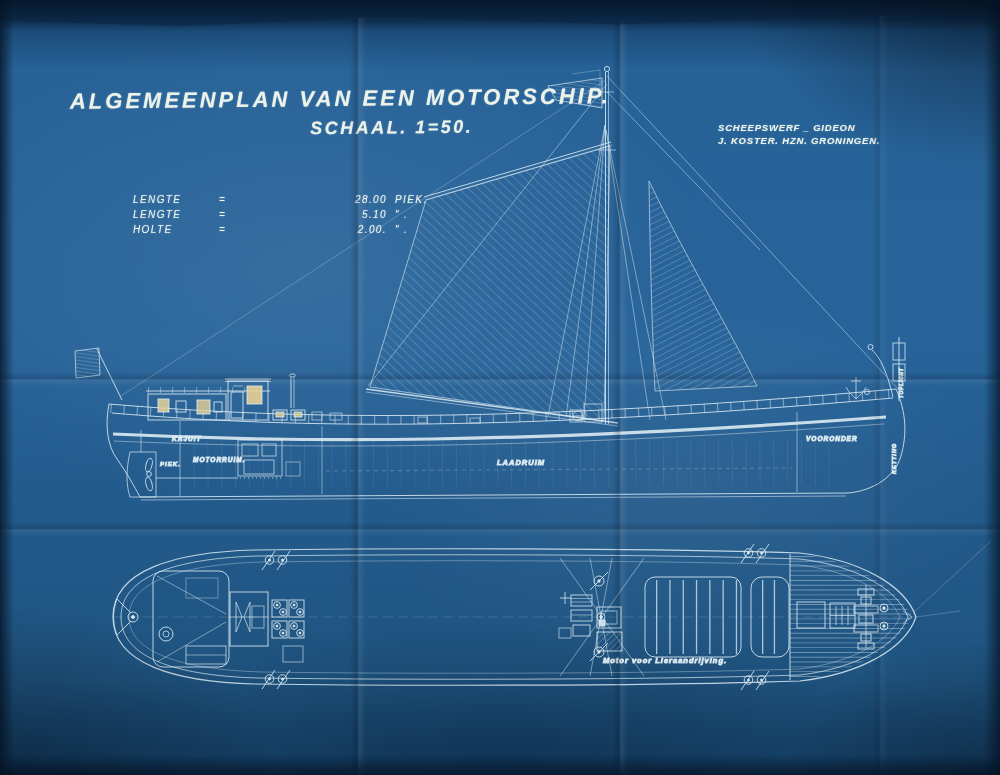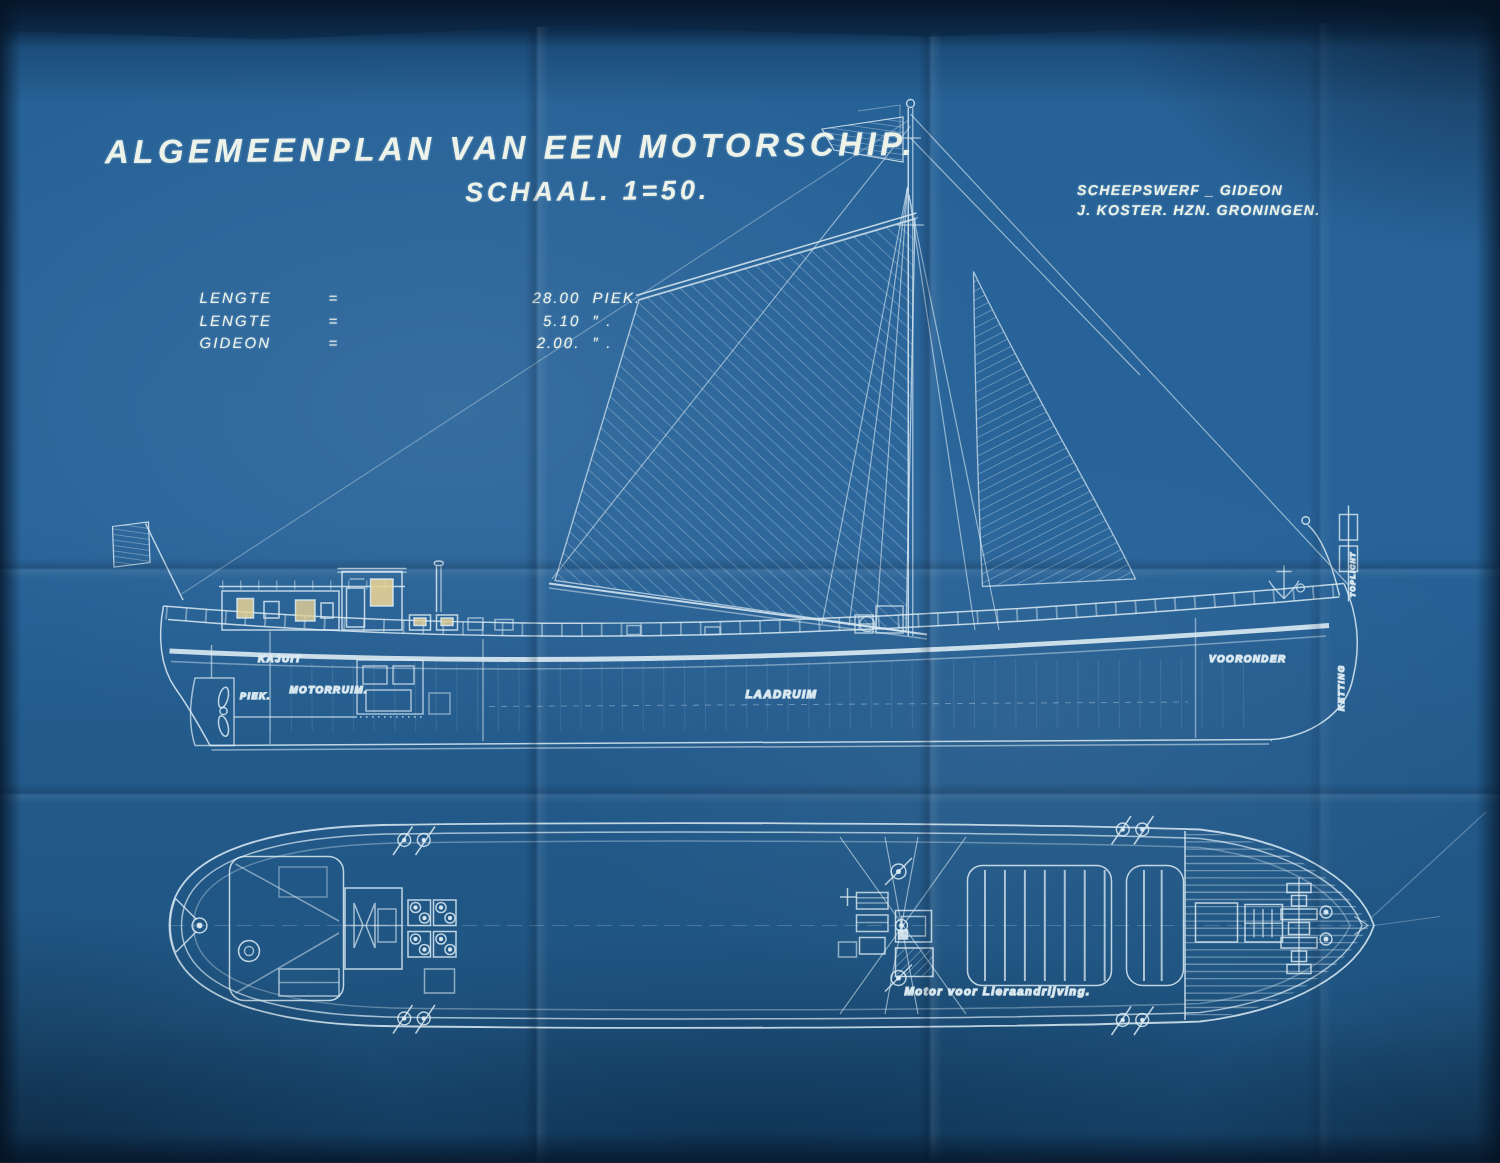--- a/index.html
+++ b/index.html
@@ -380,21 +380,21 @@
       <span class="val">28.00</span>
       <span>PIEK.</span>
     </div>
     <div class="row">
       <span>LENGTE</span>
       <span>=</span>
       <span class="val">5.10</span>
       <span>″ .</span>
     </div>
     <div class="row">
-      <span>GIDEON</span>
+      <span>HOLTE</span>
       <span>=</span>
       <span class="val">2.00.</span>
       <span>″ .</span>
     </div>
   </div>
 
   <div class="crease-v" style="left:350px"></div>
   <div class="crease-v" style="left:612px"></div>
   <div class="crease-v" style="left:872px;opacity:.6"></div>
   <div class="crease-h" style="top:372px"></div>

